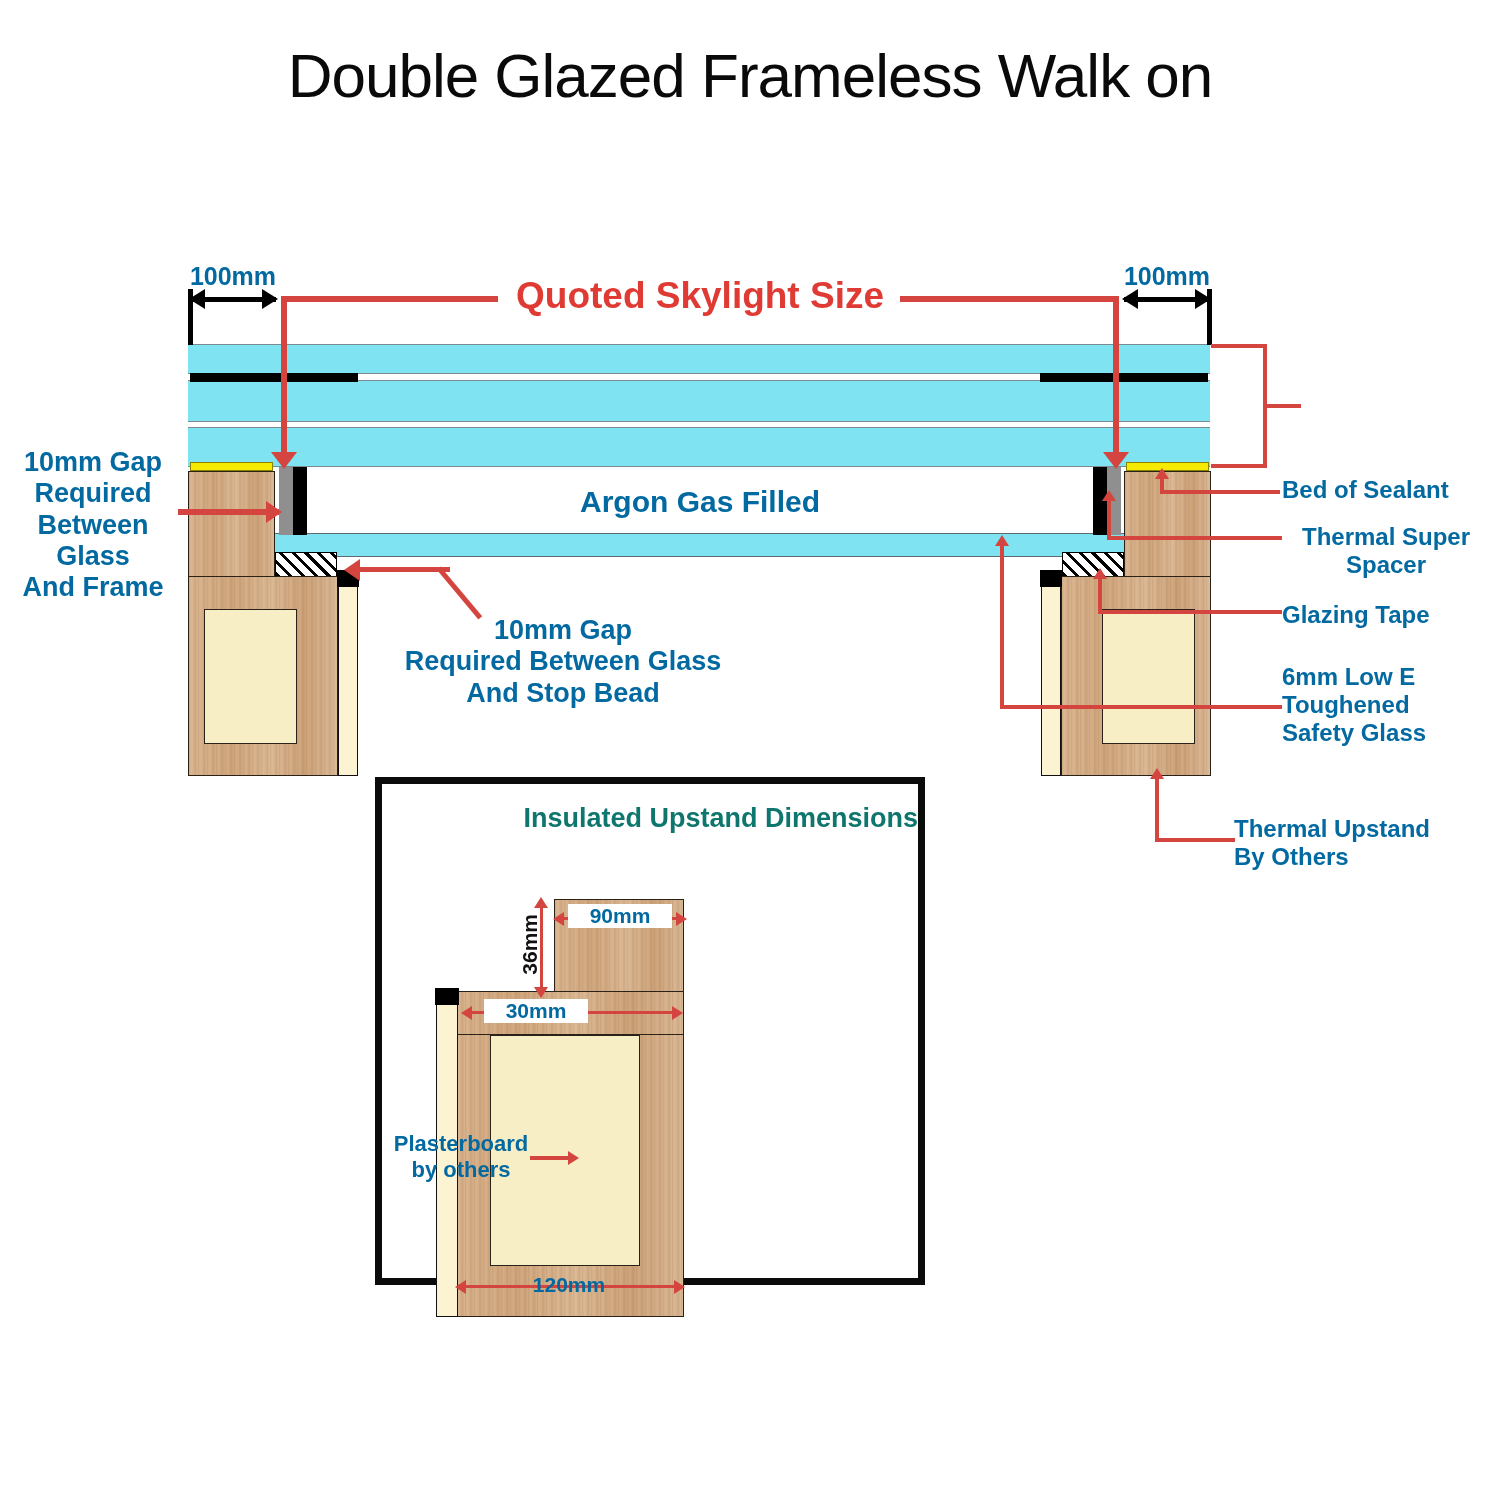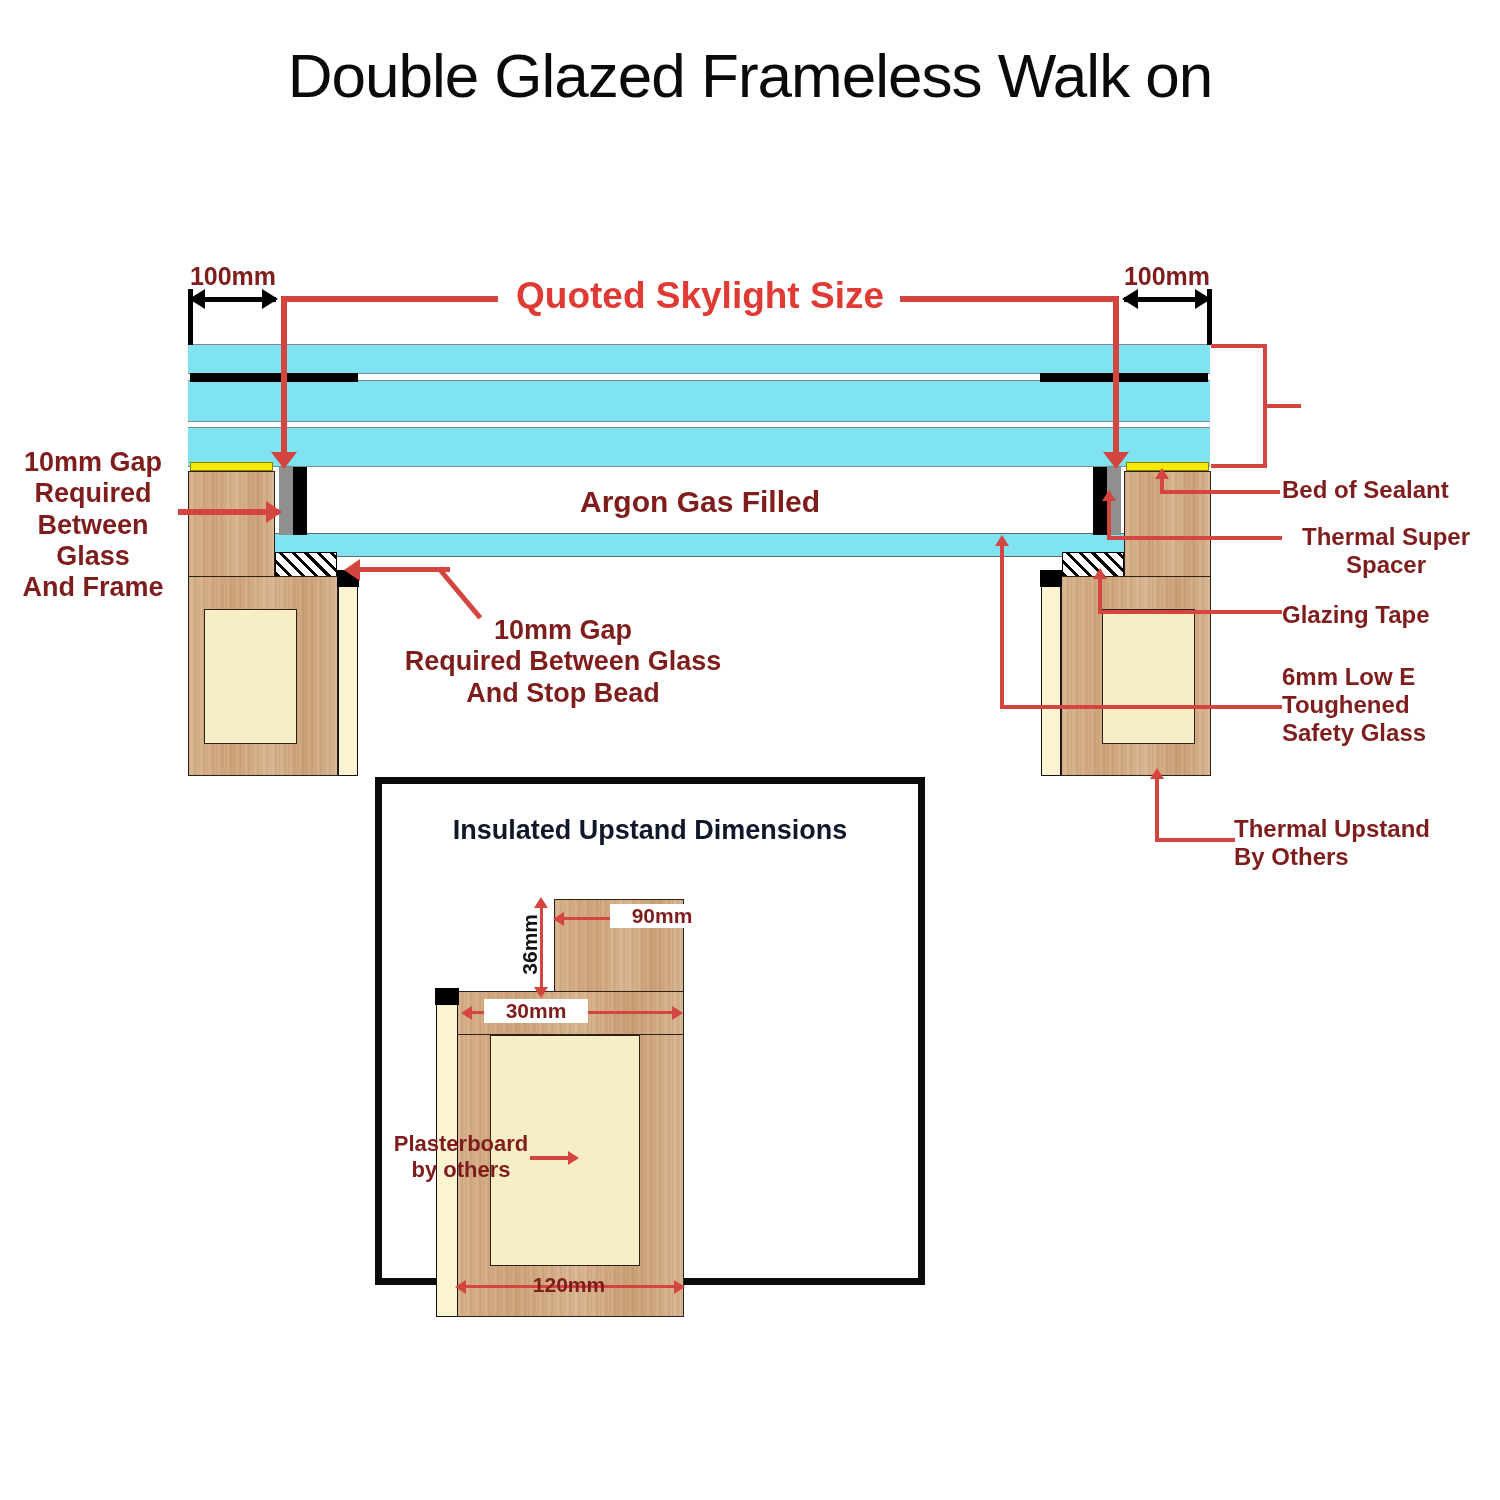--- a/index.html
+++ b/index.html
@@ -25,21 +25,21 @@
     font-size: 62px;
     font-weight: normal;
     letter-spacing: -1px;
     color: #0a0a0a;
   }
 
   
   .lbl {
     position: absolute;
     font-weight: bold;
-    color: #7f1d1d;
+    color: #0369a1;
     line-height: 1.16;
     white-space: pre-line;
   }
   .lbl.center { text-align: center; }
   .lbl.left   { text-align: left; }
 
   .red-txt { color: #e03a34; }
 
   
   .blk { position: absolute; }
@@ -107,23 +107,22 @@
   
   #inset {
     position: absolute;
     left: 375px; top: 777px;
     width: 550px; height: 508px;
     background: #fff;
     border: 7px solid #0b0b0b;
   }
   #inset-title {
     position: absolute; left: 0; top: 18px; width: 100%;
-    text-align: center; font-size: 27px; font-weight: bold; color: #0f172a;
+    text-align: right; font-size: 27px; font-weight: bold; color: #0f766e;
     line-height: 1.2;
-    margin-top: 12px;
   }
   .vert-txt {
     position: absolute;
     font-weight: bold;
     color: #111;
     writing-mode: vertical-rl;
     transform: rotate(180deg);
   }
 </style>
 </head>
@@ -257,21 +256,21 @@
 
     <div class="blk insul" style="left:108px; top:251px; width:150px; height:231px;"></div>
 
     <div class="blk plaster" style="left:54px; top:218px; width:22px; height:315px;"></div>
 
     <div class="blk black" style="left:53px; top:204px; width:24px; height:17px;"></div>
 
     <div class="rl" style="left:180px; top:133px; width:116px; height:3px;"></div>
     <div class="arrow ar-left-sm" style="left:171px; top:128px;"></div>
     <div class="arrow ar-right-sm" style="left:294px; top:128px;"></div>
-    <div class="lbl center" style="left:186px; top:120px; width:104px; font-size:21px; background:#fff;margin-left:42px;">90mm</div>
+    <div class="lbl center" style="left:186px; top:120px; width:104px; font-size:21px; background:#fff;">90mm</div>
 
     <div class="rl" style="left:158px; top:122px; width:3px; height:88px;"></div>
     <div class="arrow ar-up-sm" style="left:152px; top:113px;"></div>
     <div class="arrow ar-down-sm" style="left:152px; top:203px;"></div>
     <div class="vert-txt" style="left:136px; top:130px; font-size:21px;">36mm</div>
 
     <div class="rl" style="left:88px; top:227px; width:208px; height:3px;"></div>
     <div class="arrow ar-left-sm" style="left:79px; top:222px;"></div>
     <div class="arrow ar-right-sm" style="left:290px; top:222px;"></div>
     <div class="lbl center" style="left:102px; top:215px; width:104px; font-size:21px; background:#fff;">30mm</div>

